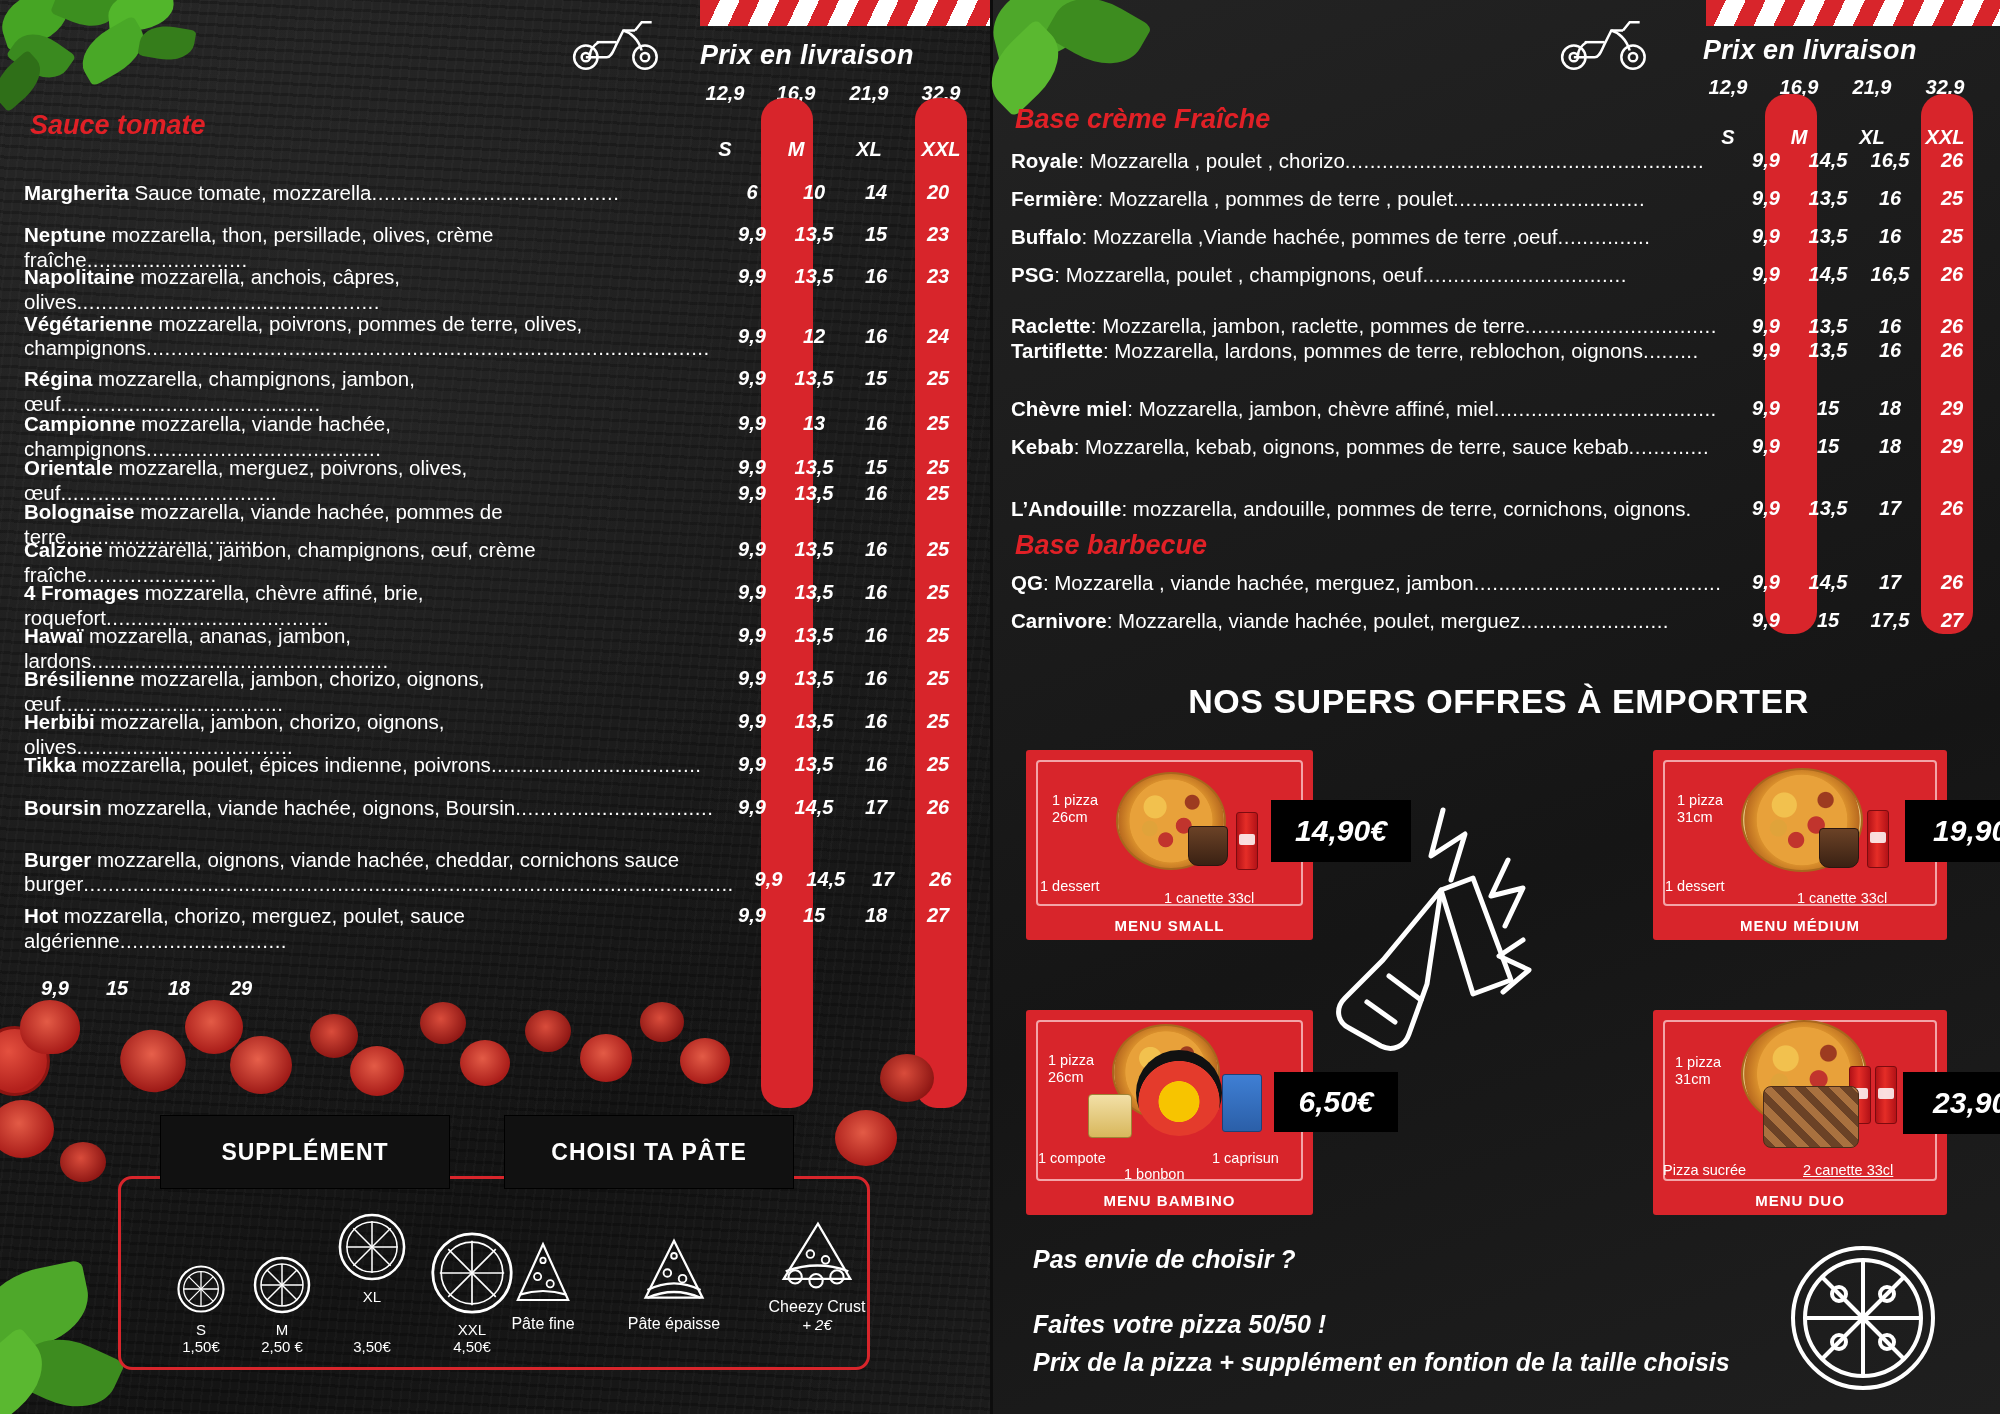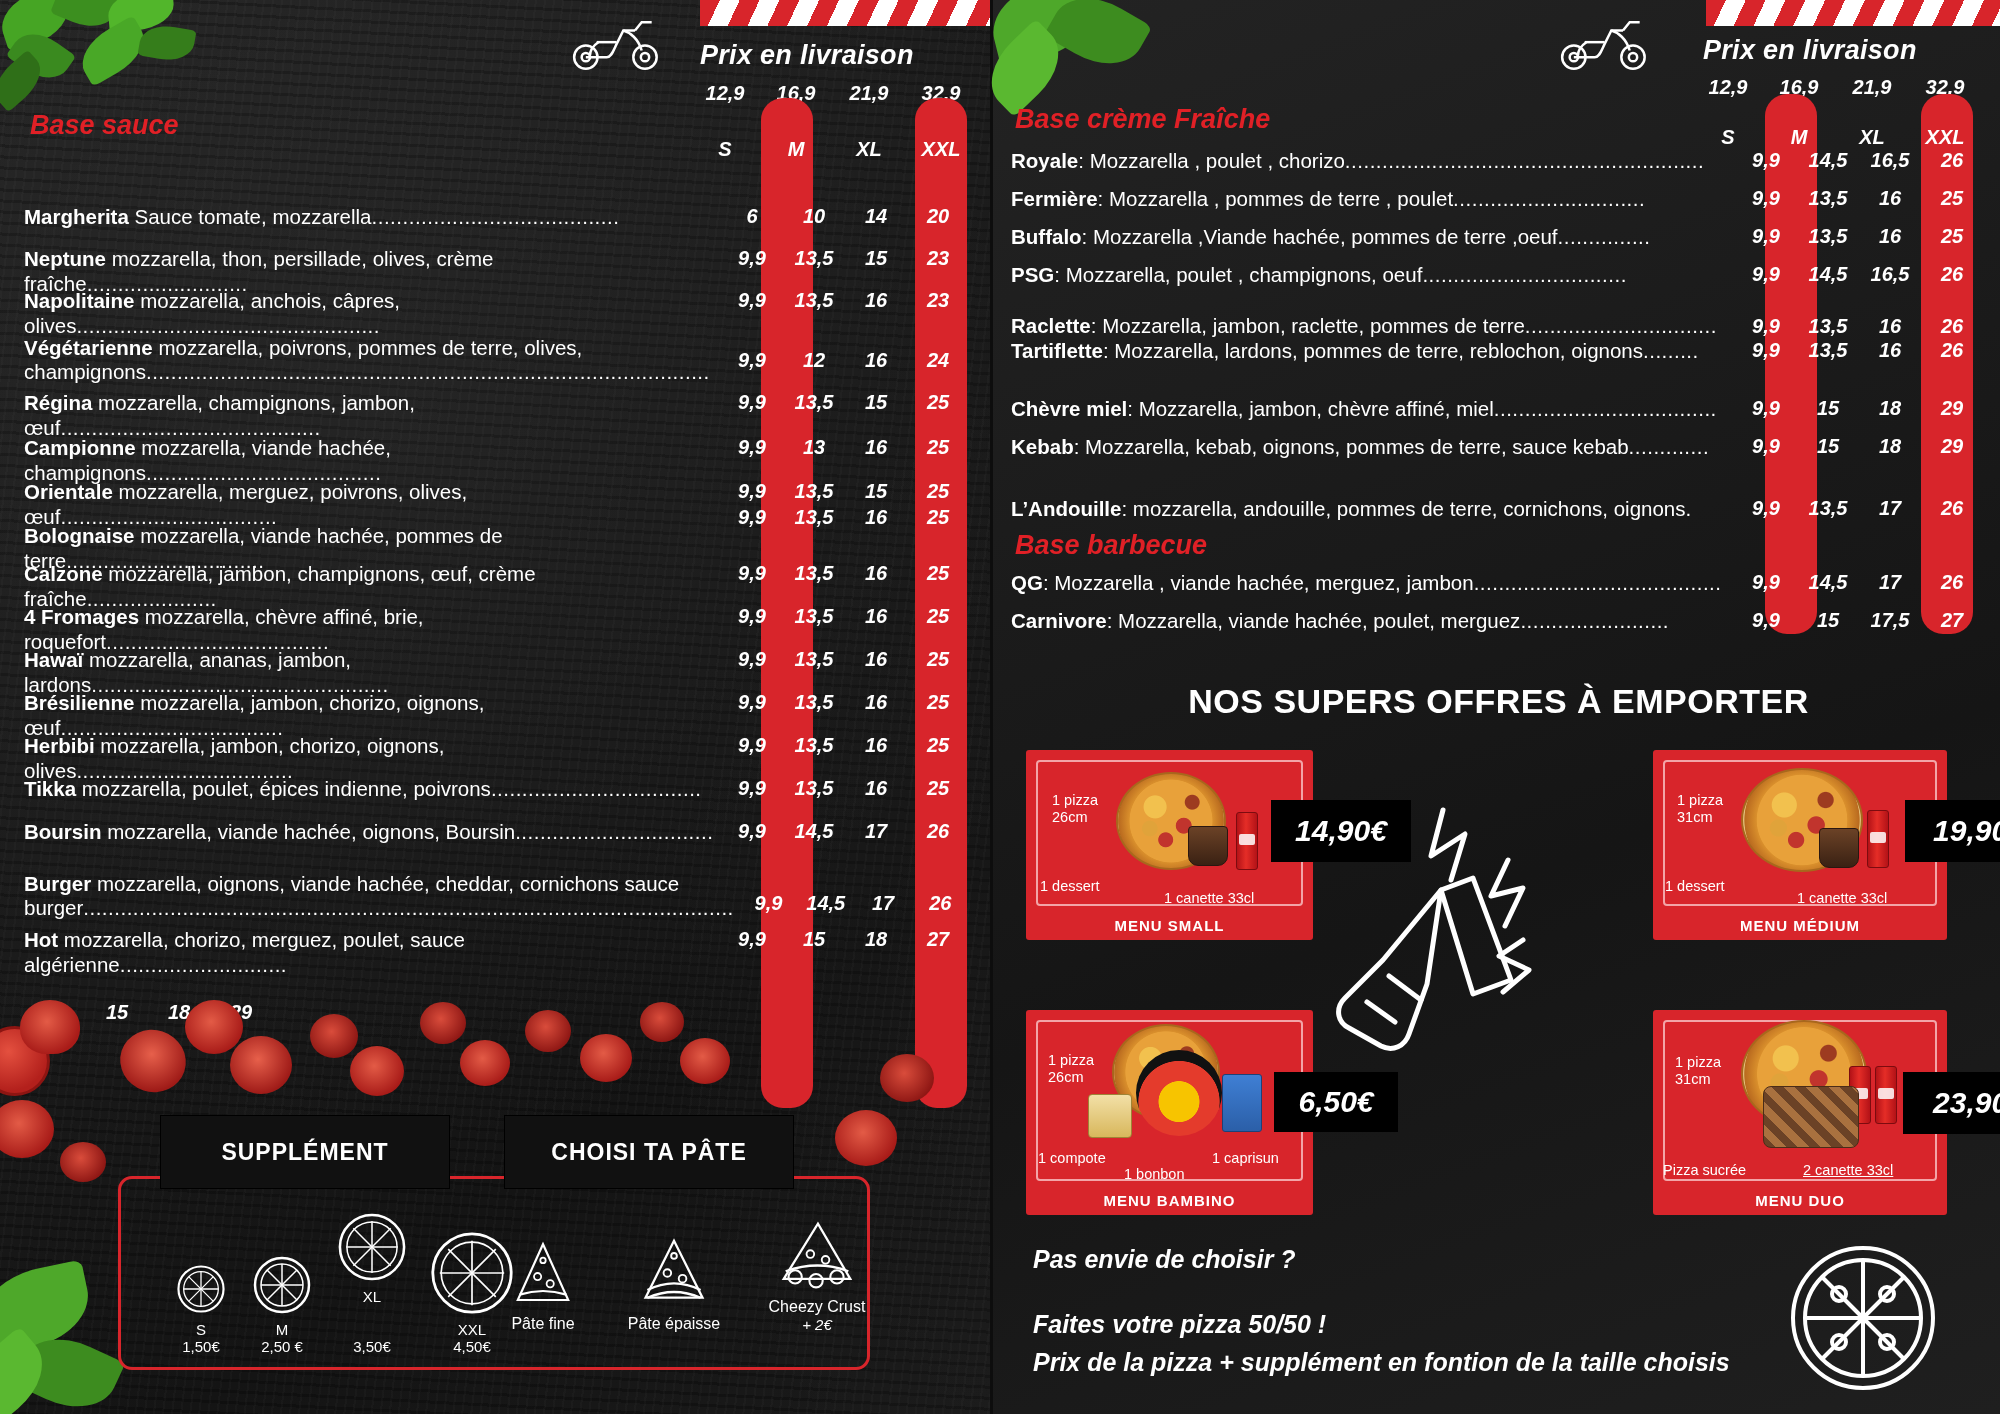--- a/index.html
+++ b/index.html
@@ -166,23 +166,23 @@
     <div class="bar" style="left:761px;top:98px;width:52px;height:1010px;"></div>
     <div class="bar" style="left:915px;top:98px;width:52px;height:1010px;"></div>
 
     <div class="priceheads" style="left:690px;top:138px;font-size:22px;">
       <div style="width:70px;">S</div>
       <div style="width:72px;">M</div>
       <div style="width:74px;">XL</div>
       <div style="width:70px;">XXL</div>
     </div>
 
-    <div class="sec-title" style="position:absolute;left:30px;top:110px;">Base sauce</div>
-
-    <div class="list" style="left:24px;top:180px;width:945px;margin-top:24px;">
+    <div class="sec-title" style="position:absolute;left:30px;top:110px;">Sauce tomate</div>
+
+    <div class="list" style="left:24px;top:180px;width:945px;">
       <div class="row" style="height:42px;">
         <div class="desc"><b>Margherita</b>
           <span>Sauce tomate, mozzarella</span><span class="dots">........................................</span></div>
         <div class="price p-s">6</div>
         <div class="price p-m">10</div>
         <div class="price p-xl">14</div>
         <div class="price p-xxl">20</div>
       </div>
       <div class="row" style="height:42px;">
         <div class="desc"><b>Neptune</b>

